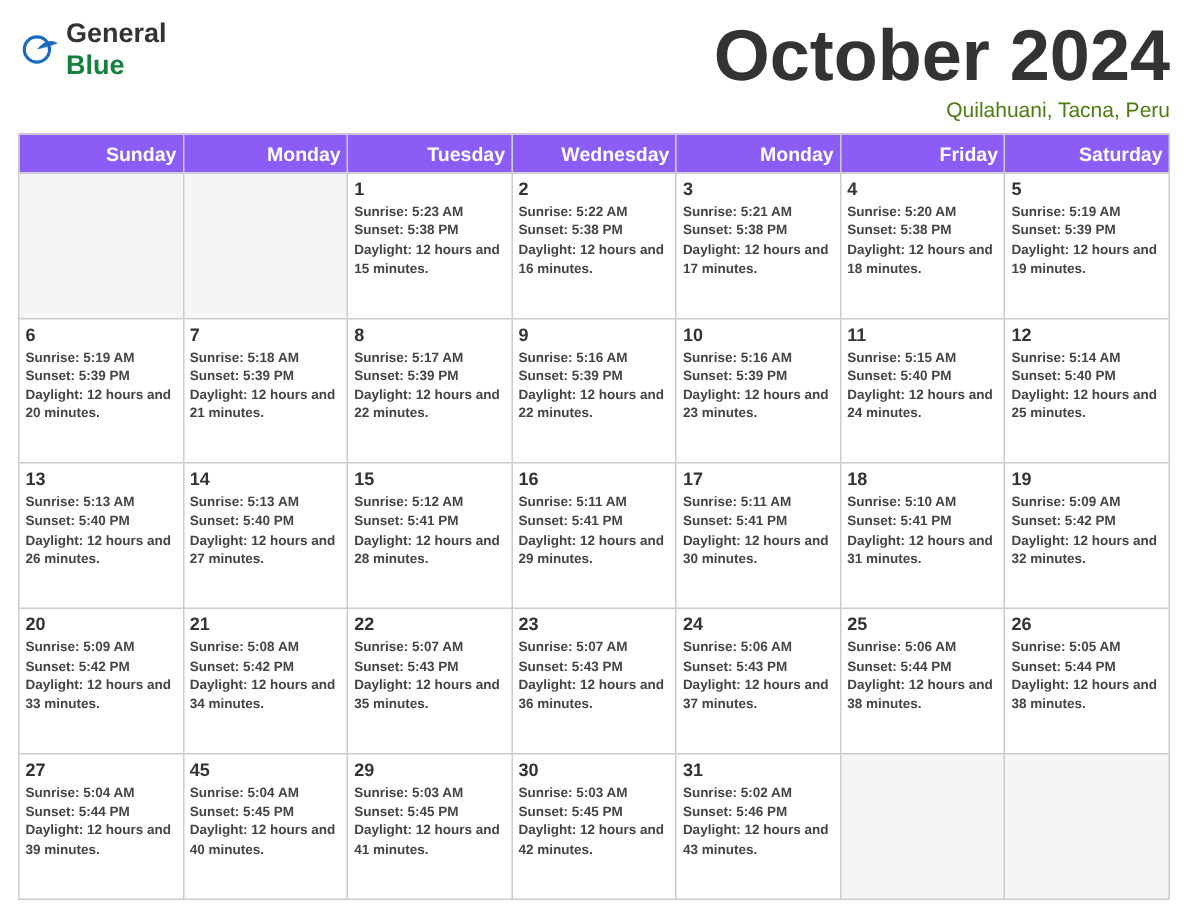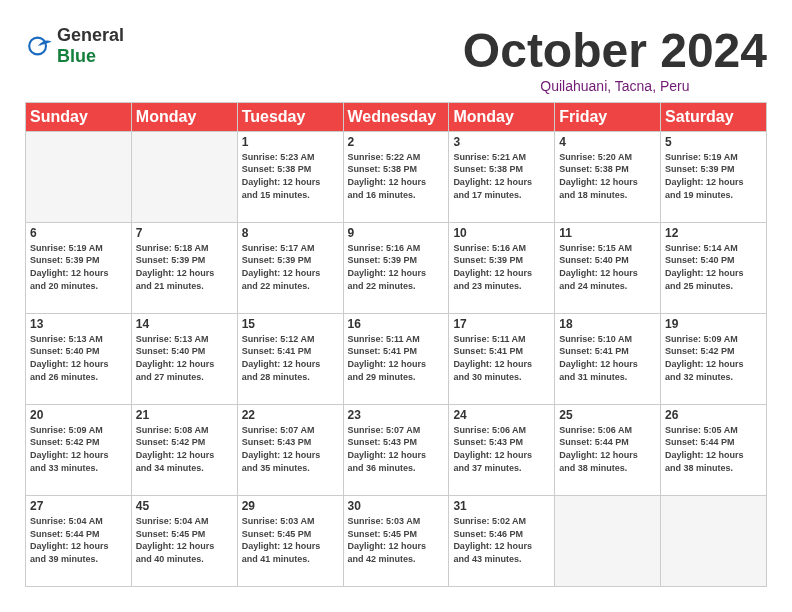--- a/index.html
+++ b/index.html
@@ -6,21 +6,21 @@
     body {
       width: 792px;
       height: 612px;
       font-family: Arial, sans-serif;
       background: #fff;
       overflow: hidden;
     }
     .page {
       width: 792px;
       height: 612px;
-      padding: 25px;
+      padding: 12px;
       display: flex;
       flex-direction: column;
     }
     .header {
       display: flex;
       justify-content: space-between;
       align-items: flex-start;
       margin-bottom: 8px;
     }
     .logo {
@@ -46,36 +46,35 @@
       text-align: right;
     }
     .month-title {
       font-size: 48px;
       font-weight: bold;
       color: #333;
       line-height: 1.1;
     }
     .subtitle {
       font-size: 14px;
-      color: #701a75;
-      text-align: center;
+      color: #4d7c0f;
     }
     .calendar {
       width: 100%;
       border-collapse: collapse;
       flex: 1;
     }
     .calendar thead tr th {
-      background-color: #ef4444;
+      background-color: #8b5cf6;
       color: #fff;
-      font-size: 16px;
+      font-size: 13px;
       font-weight: bold;
       padding: 5px 4px;
       border: 1px solid #ccc;
-      text-align: left;
+      text-align: right;
     }
     .calendar tbody tr td {
       border: 1px solid #ccc;
       vertical-align: top;
       padding: 3px 4px;
       font-size: 9.5px;
       color: #333;
       width: calc(100% / 7);
       height: 82px;
       background: #fff;

